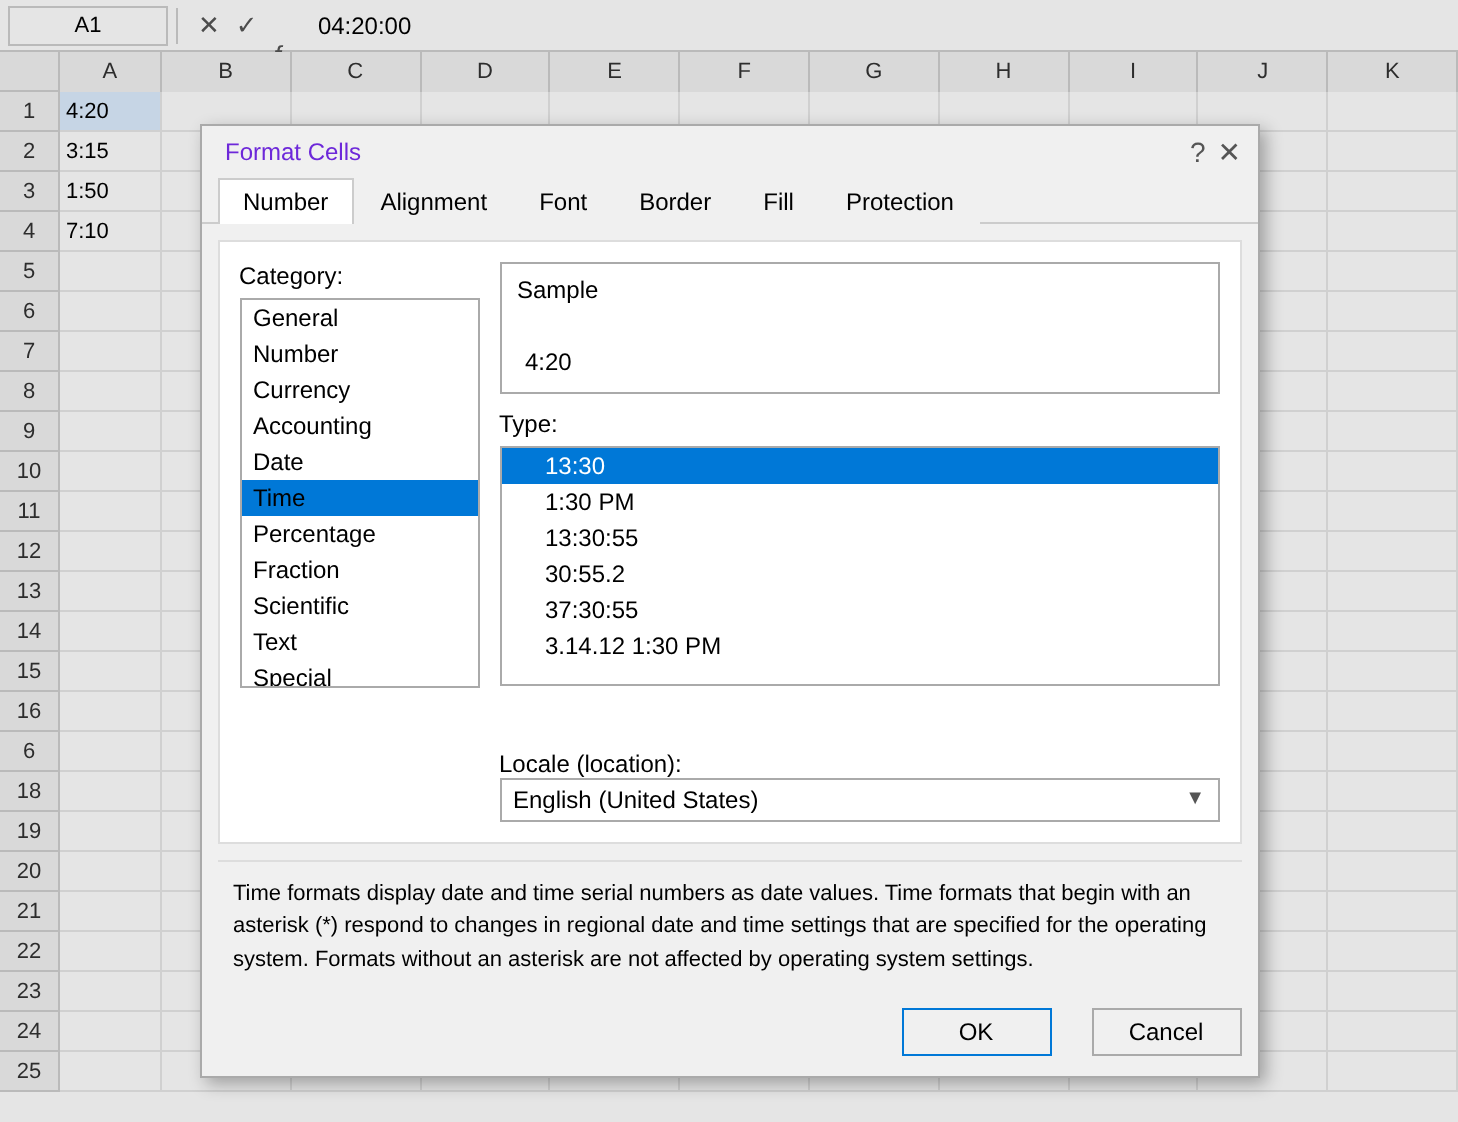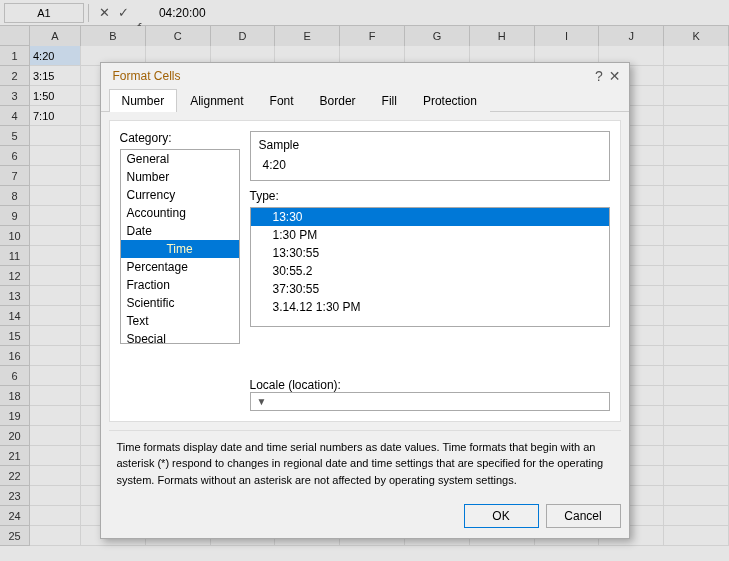--- a/index.html
+++ b/index.html
@@ -183,21 +183,21 @@
       align-items: center;
       justify-content: space-between;
       padding: 6px 8px 6px 12px;
       background: #f0f0f0;
       border-bottom: none;
     }
 
     .dialog-title {
       font-size: 12px;
       font-weight: normal;
-      color: #a16207;
+      color: #6d28d9;
     }
 
     .dialog-title-icons {
       display: flex;
       align-items: center;
       gap: 6px;
     }
 
     .dialog-icon-btn {
       font-size: 14px;
@@ -268,41 +268,40 @@
 
     .category-item {
       padding: 2px 6px;
       font-size: 12px;
       cursor: pointer;
       white-space: nowrap;
     }
 
     .category-item.selected {
       background: #0078d7;
-      color: #fef9c3;
-      text-align: center;
+      color: #000000;
     }
 
     
     .right-panel {
       flex: 1;
       display: flex;
       flex-direction: column;
       gap: 8px;
     }
 
     .sample-section {
       border: 1px solid #aaa;
       padding: 6px 8px;
       background: #fff;
     }
 
     .sample-label {
       font-size: 12px;
-      margin-bottom: 4px;
+      margin-bottom: 20px;
     }
 
     .sample-value {
       font-size: 12px;
       padding: 2px 4px;
     }
 
     .type-section {
       flex: 1;
       display: flex;
@@ -375,21 +374,21 @@
       color: #000;
       line-height: 1.5;
       border-top: 1px solid #ddd;
       margin: 0 8px 8px 8px;
     }
 
     
     .dialog-buttons {
       display: flex;
       justify-content: flex-end;
-      gap: 7px;
+      gap: 20px;
       padding: 0 8px 10px 8px;
     }
 
     .dialog-btn {
       min-width: 75px;
       padding: 4px 16px;
       font-size: 12px;
       border: 1px solid #aaa;
       background: #f0f0f0;
       cursor: pointer;
@@ -852,20 +851,21 @@
                 <div class="type-item">30:55.2</div>
                 <div class="type-item">37:30:55</div>
                 <div class="type-item">3.14.12 1:30 PM</div>
               </div>
             </div>
           </div>
 
           <div class="locale-section">
             <div class="locale-label">Locale (location):</div>
             <div class="locale-select">
+              <span class="locale-select-text">English (United States)</span>
               <span class="locale-dropdown-arrow">▼</span>
             </div>
           </div>
         </div>
       </div>
     </div>
 
     <div class="description-area">
       <span>Time formats display date and time serial numbers as date values.  Time formats that begin with an asterisk (*) respond to changes in regional date and time settings that are specified for the operating system. Formats without an asterisk are not affected by operating system settings.</span>
     </div>

